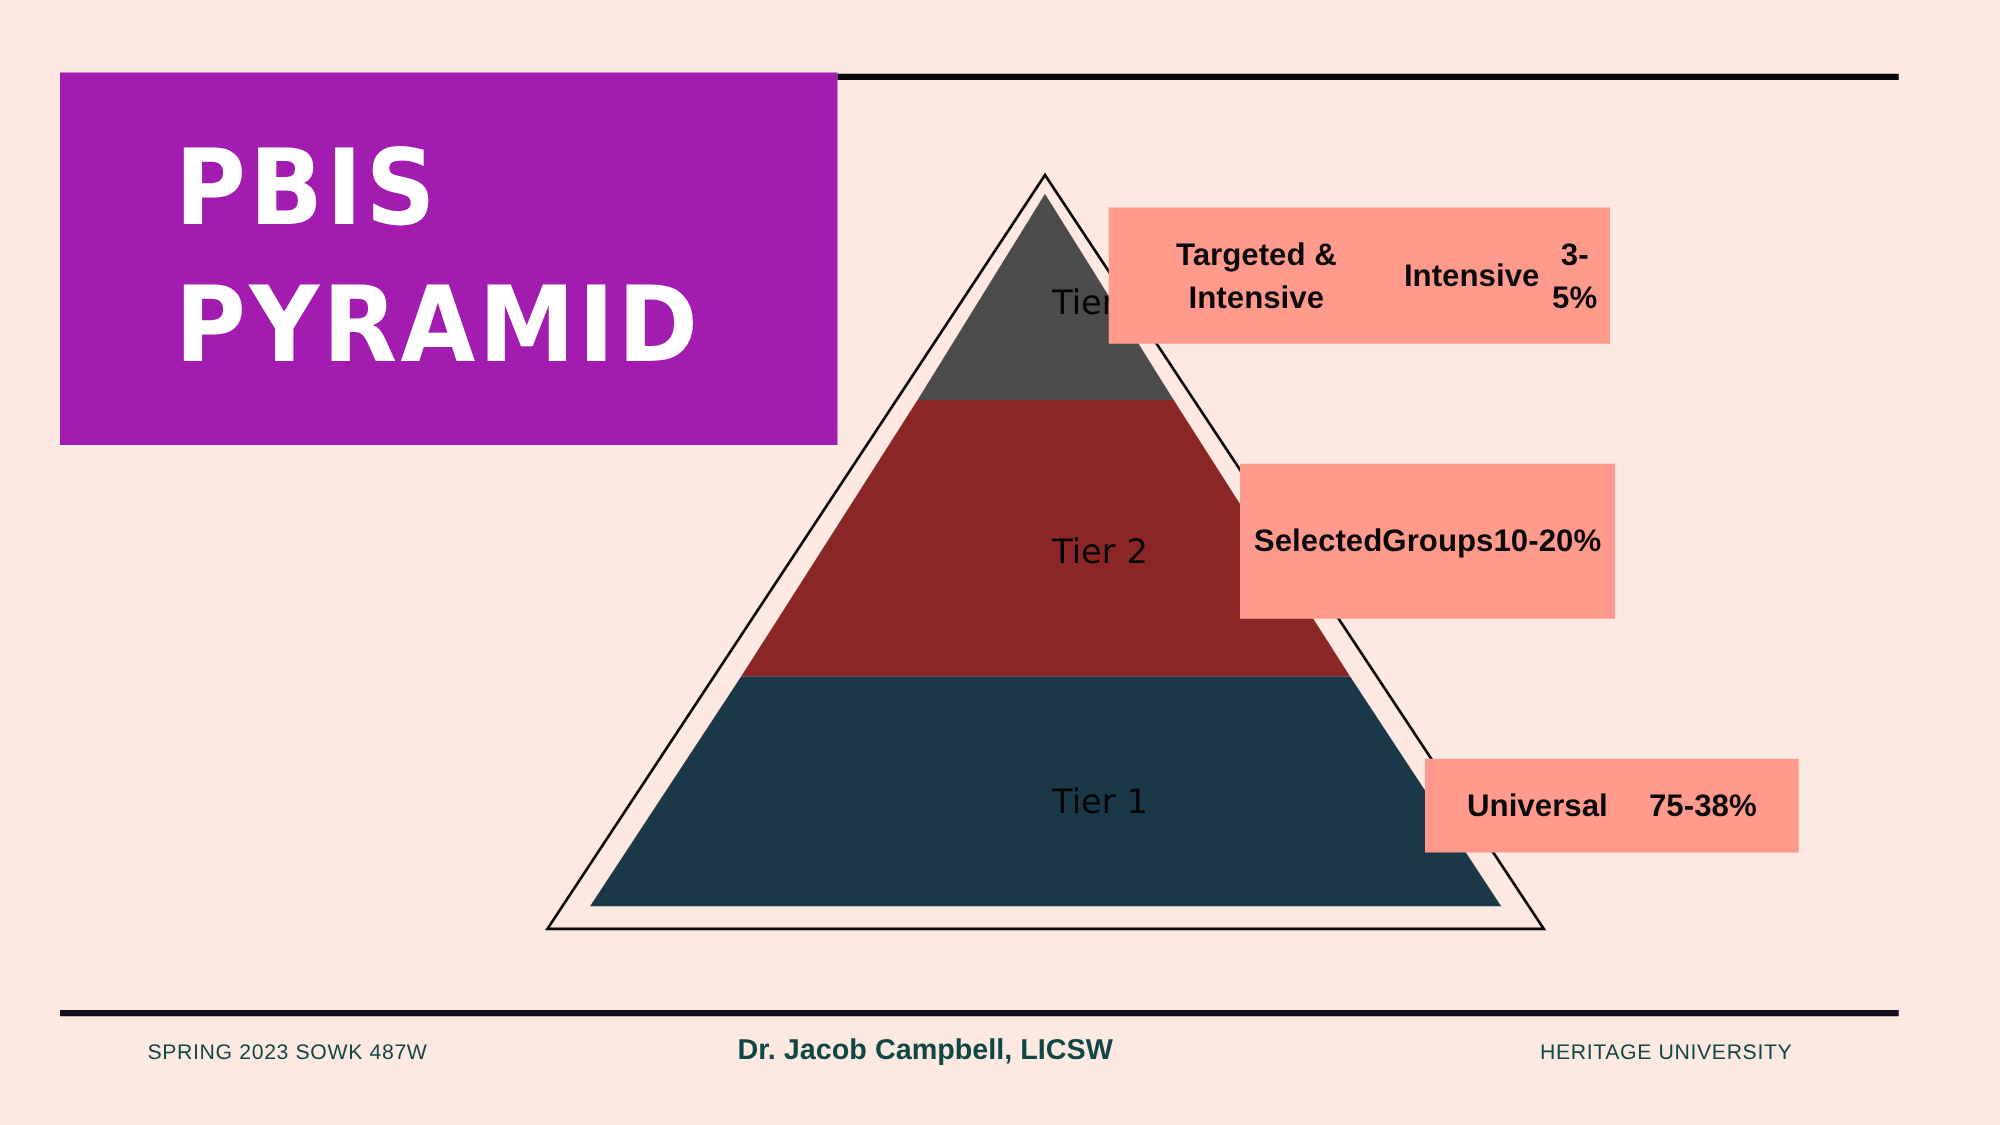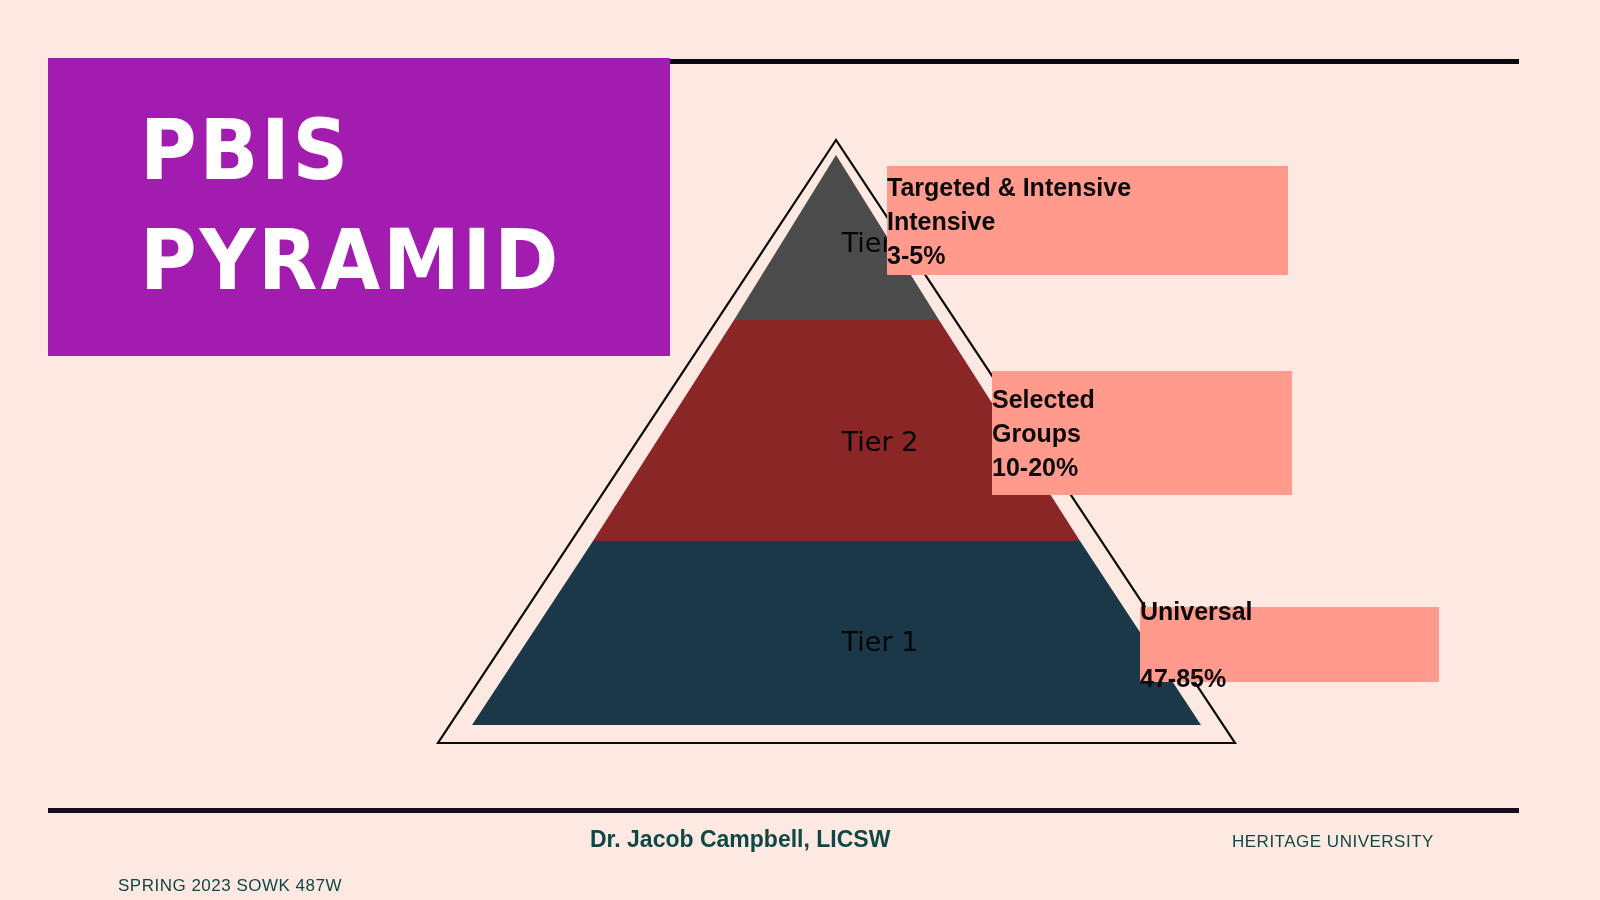--- a/index.html
+++ b/index.html
@@ -28,28 +28,28 @@
   }
   svg.pyramid { position:absolute; left:0; top:0; }
   .tier-label {
     position:absolute; font-weight:normal; color:#050505; font-size:27px;
     font-family:"DejaVu Sans", sans-serif; transform:translateX(-50%);
     white-space:nowrap;
     margin-left:43px;
   }
   .callout {
     position:absolute; background:#FF9A8D; color:#0A0A0A;
-    display:flex; flex-direction:column; align-items:flex-start; justify-content:center;
+    display:flex; flex-direction:row; align-items:center; justify-content:center;
     font-size:25px; line-height:34px; font-weight:bold; text-align:center;
   }
   .callout span { display:block; }
   .footer-left, .footer-right {
     position:absolute; top:832px; font-size:17px; color:#0F4744; letter-spacing:0.5px;
   }
-  .footer-left { left:118px;margin-top:44px; }
+  .footer-left { left:118px; }
   .footer-right { left:1232px;text-align:center; }
   .footer-center {
     position:absolute; top:826px; left:590px; font-size:23px; font-weight:bold;
     color:#0F4744; white-space:nowrap;
   }
 </style>
 </head>
 <body>
 
 <div class="title-box">
@@ -81,20 +81,20 @@
 </div>
 
 <div class="callout" style="left:992px; top:371px; width:300px; height:124px;">
   <span>Selected</span>
   <span>Groups</span>
   <span>10-20%</span>
 </div>
 
 <div class="callout" style="left:1140px; top:607px; width:299px; height:75px;gap:33px;">
   <span>Universal</span>
-  <span>47-85%</span>
+  <span>75-38%</span>
 </div>
 
 <div class="bottom-rule"></div>
 
 <div class="footer-left">SPRING 2023 SOWK 487W</div>
 <div class="footer-center">Dr. Jacob Campbell, LICSW</div>
 <div class="footer-right">HERITAGE UNIVERSITY</div>
 
 </body></html>

